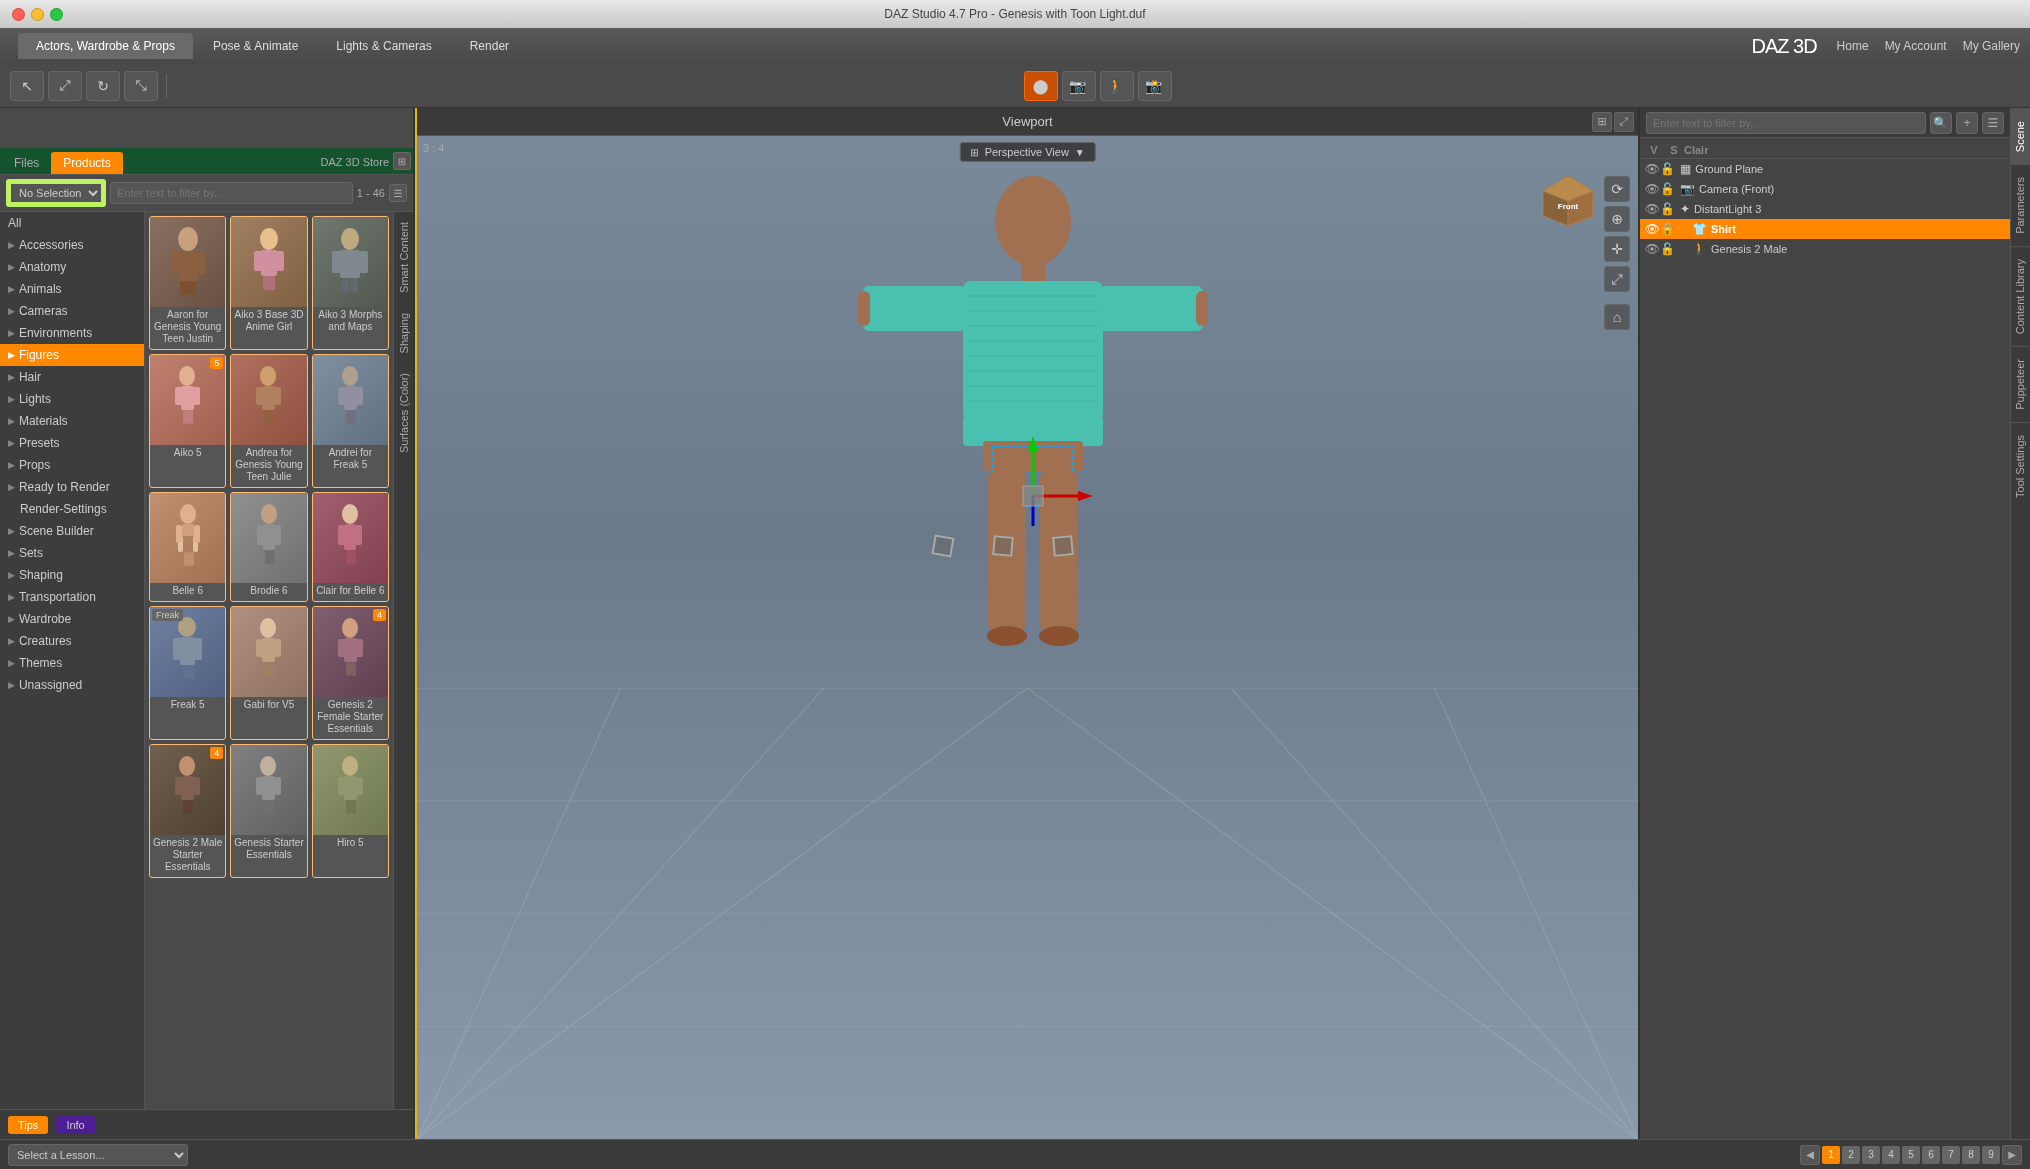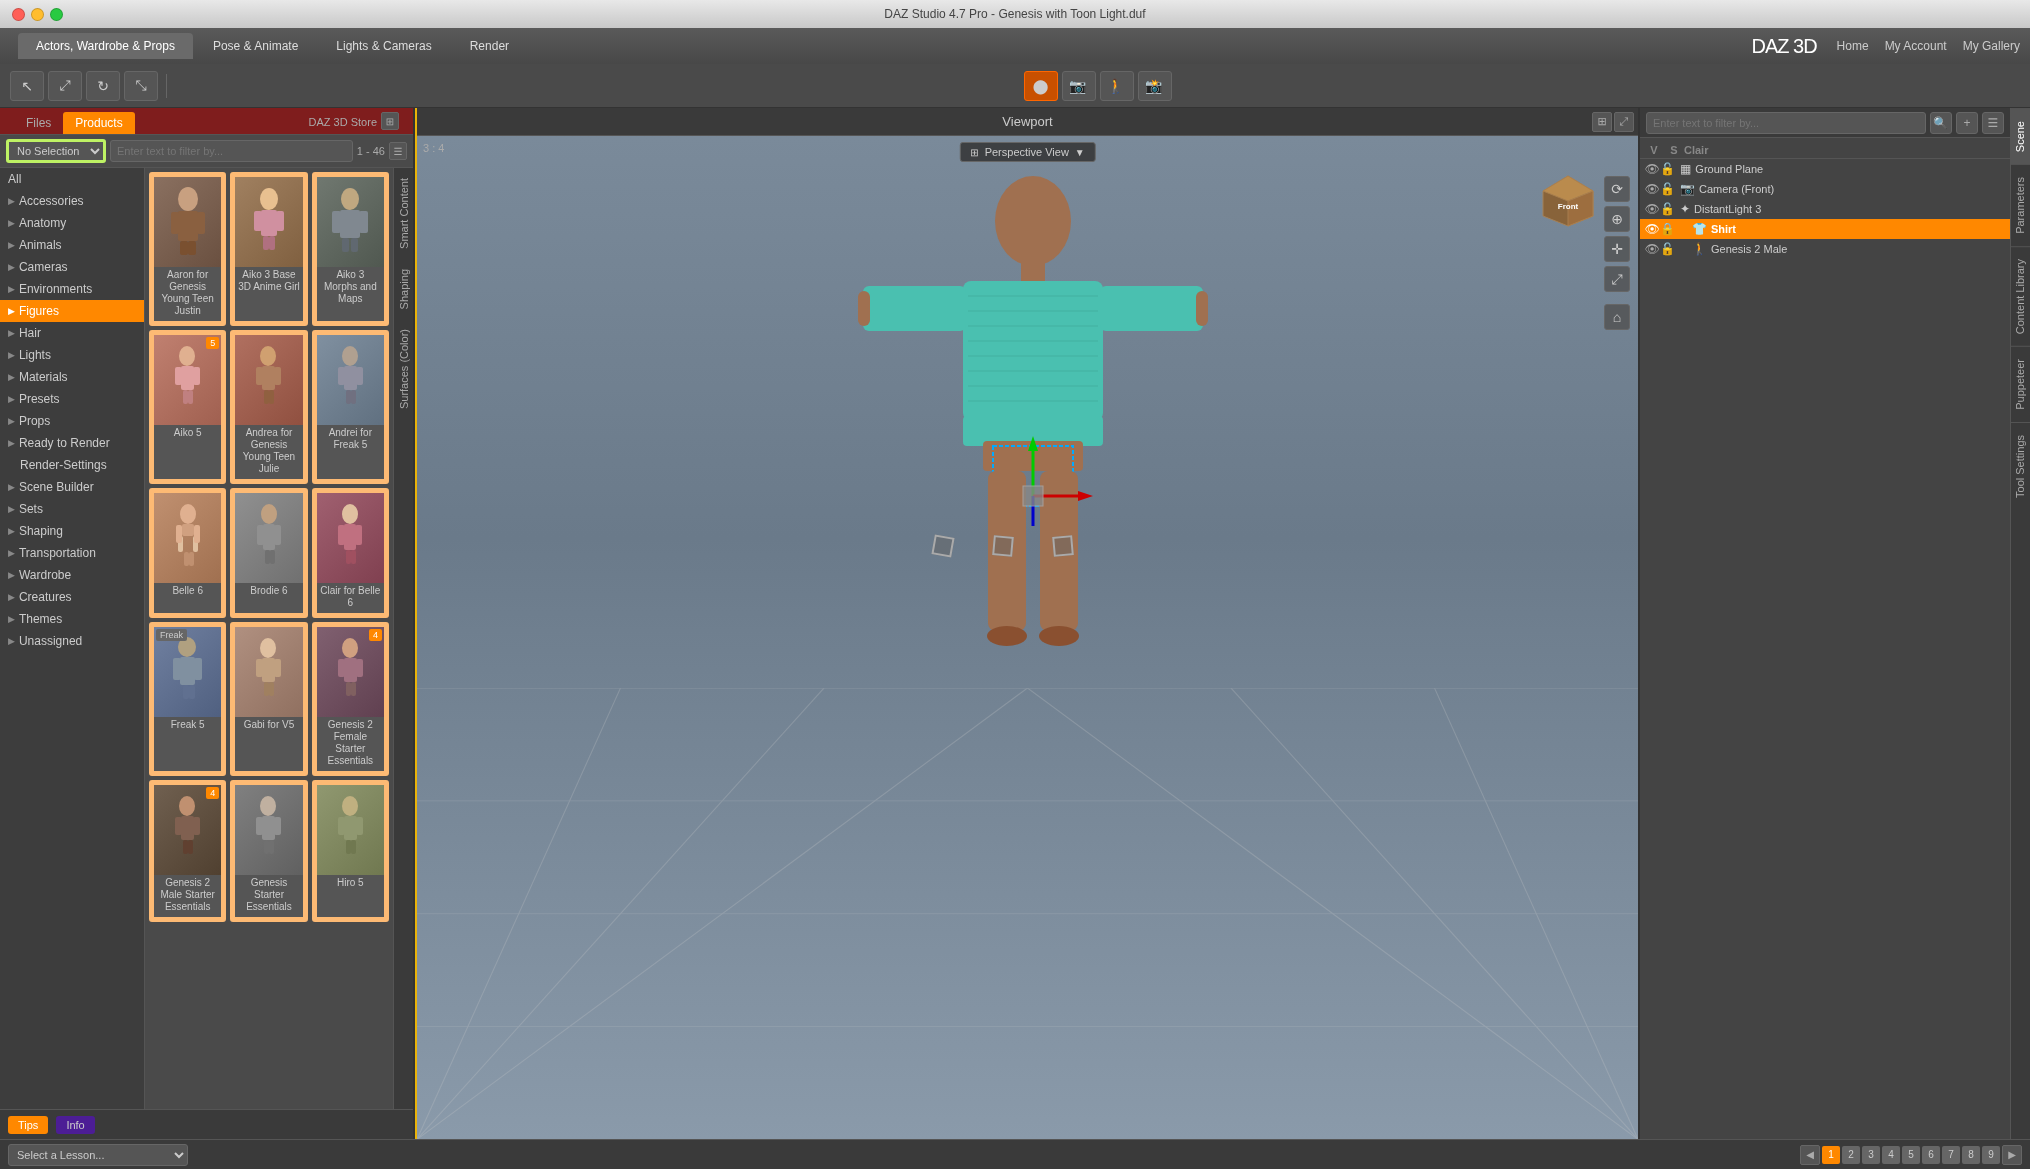--- a/index.html
+++ b/index.html
@@ -136,23 +136,24 @@
     
     .left-panel {
       width: 415px;
       background: #4a4a4a;
       border-right: 2px solid #333;
       display: flex;
       flex-direction: column;
     }
     .left-panel-tabs {
       display: flex;
-      background: #7f1d1d;
+      background: #14532d;
       border-bottom: 1px solid #555;
-      padding: 4px 14px 0;
+      padding: 4px 2px 0;
+      margin-top: 40px;
     }
     .lp-tab {
       padding: 4px 12px;
       font-size: 12px;
       color: #aaa;
       cursor: pointer;
       border-radius: 3px 3px 0 0;
     }
     .lp-tab.active {
       background: #ff8800;
@@ -161,21 +162,21 @@
     .lp-toolbar {
       display: flex;
       align-items: center;
       padding: 4px 6px;
       background: #4a4a4a;
       gap: 4px;
       border-bottom: 1px solid #555;
     }
     .lp-select {
       background: #555;
-      border: 3px solid #bef264;
+      border: 5px solid #bef264;
       border-radius: 3px;
       color: #ccc;
       font-size: 11px;
       padding: 2px 4px;
       width: 100px;
     }
     .lp-search {
       flex: 1;
       background: #555;
       border: 1px solid #666;
@@ -242,21 +243,21 @@
       padding: 4px;
       background: #4a4a4a;
     }
     .thumbs-grid {
       display: grid;
       grid-template-columns: repeat(3, 1fr);
       gap: 4px;
     }
     .thumb-item {
       background: #555;
-      border: 5px solid #fdba74;
+      border: 1px solid #fdba74;
       border-radius: 3px;
       cursor: pointer;
       text-align: center;
       overflow: hidden;
     }
     .thumb-img {
       width: 100%;
       height: 90px;
       background: #666;
       display: flex;

